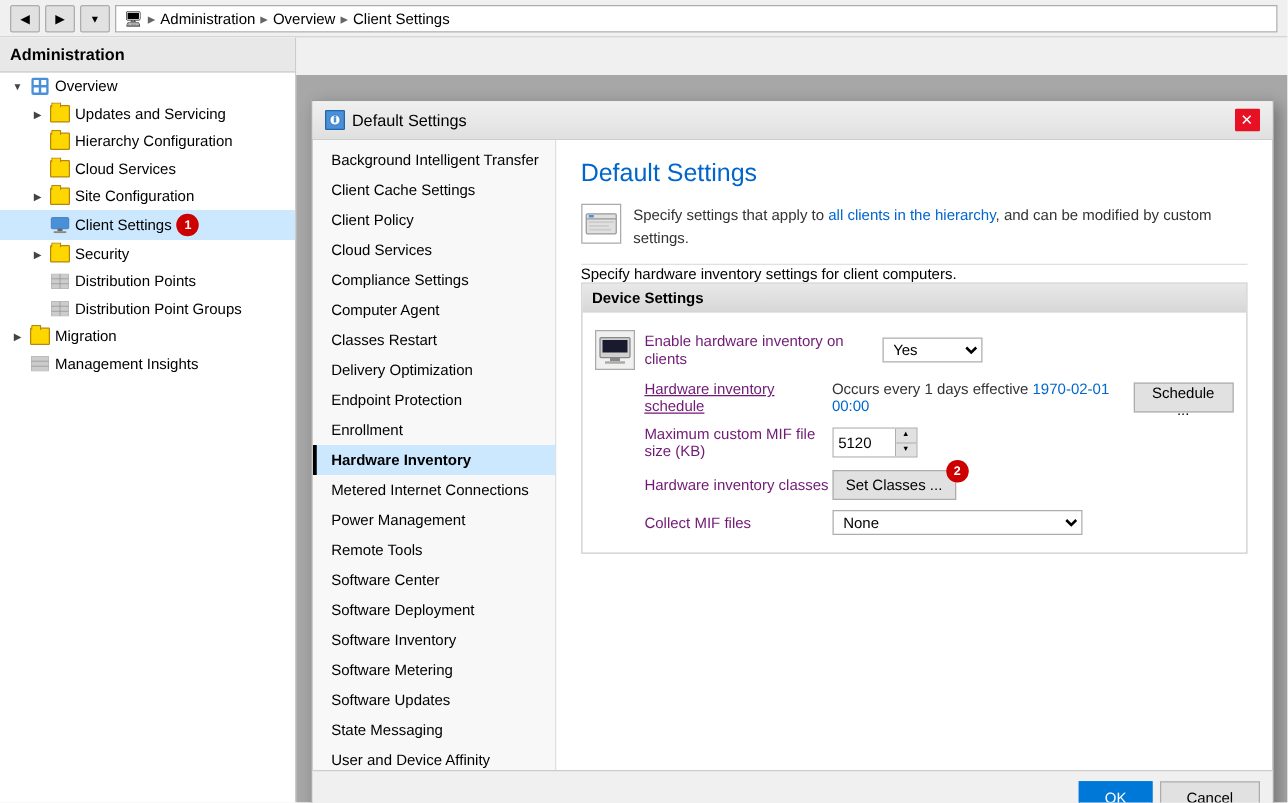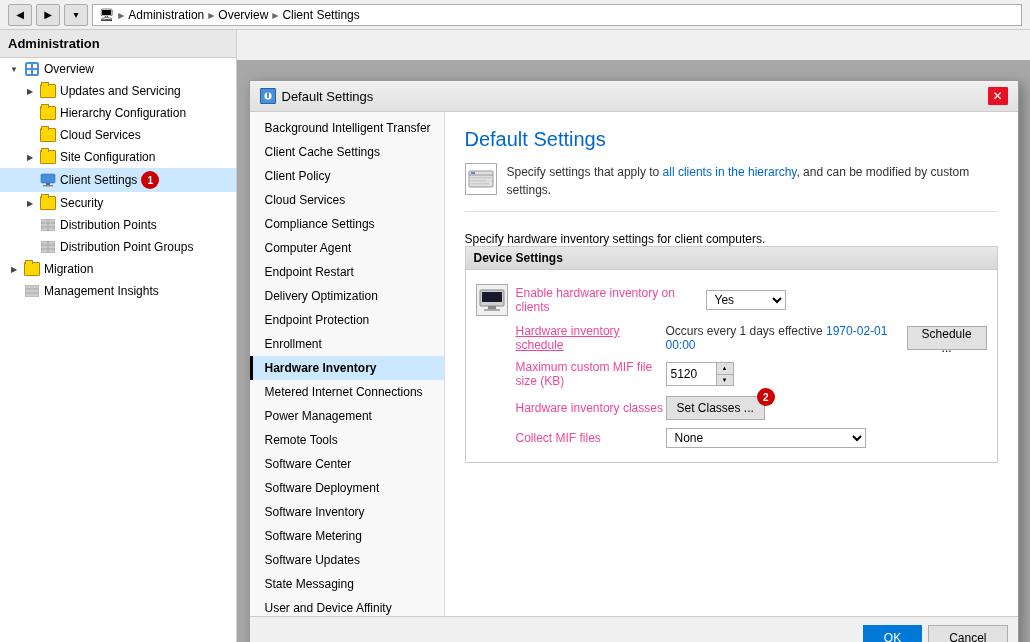--- a/index.html
+++ b/index.html
@@ -37,32 +37,32 @@
     .dialog-body { display: flex; flex: 1; overflow: hidden; }
 
     
     .nav-panel { width: 195px; background: #f8f8f8; border-right: 1px solid #e0e0e0; overflow-y: auto; padding: 4px 0; }
     .nav-item { padding: 5px 12px; cursor: pointer; font-size: 12px; border-left: 3px solid transparent; }
     .nav-item.active { background: #cce8ff; border-left: 3px solid #000000; font-weight: bold; }
 
     
     .content-panel { flex: 1; padding: 16px 20px; overflow-y: auto; }
     .content-title { font-size: 20px; color: #0066cc; font-weight: normal; margin-bottom: 12px; }
-    .content-info { display: flex; align-items: flex-start; gap: 10px; margin-bottom: 20px; padding-bottom: 12px; border-bottom: 1px solid #e0e0e0; }
+    .content-info { display: flex; align-items: flex-start; gap: 10px; margin-bottom: 0; padding-bottom: 12px; border-bottom: 1px solid #e0e0e0; }
     .info-icon { width: 32px; height: 32px; border: 1px solid #aaa; background: white; flex-shrink: 0; display: flex; align-items: center; justify-content: center; }
     .info-text { font-size: 12px; color: #333; line-height: 1.5; }
     .info-text .highlight { color: #0066cc; }
     .section-desc { font-size: 12px; margin-bottom: 0; }
 
     
     .settings-section { border: 1px solid #ccc; background: white; }
     .settings-header { background: linear-gradient(to bottom, #e8e8e8, #d8d8d8); padding: 4px 8px; font-weight: bold; font-size: 12px; border-bottom: 1px solid #ccc; }
     .settings-body { padding: 10px; }
     .settings-row { display: flex; align-items: center; padding: 4px 0; min-height: 28px; }
-    .settings-row .setting-label { width: 190px; font-size: 12px; color: #ec4899; flex-shrink: 0; }
+    .settings-row .setting-label { width: 190px; font-size: 12px; color: #701a75; flex-shrink: 0; }
     .settings-row .setting-control { display: flex; align-items: center; gap: 8px; }
     .hw-icon { width: 32px; height: 32px; border: 1px solid #aaa; background: #f0f0f0; flex-shrink: 0; display: flex; align-items: center; justify-content: center; margin-right: 8px; }
 
     select.dropdown { height: 20px; font-size: 12px; border: 1px solid #adadad; background: white; padding: 0 4px; min-width: 80px; }
     .schedule-btn, .setclasses-btn { height: 24px; padding: 0 10px; font-size: 12px; background: #e1e1e1; border: 1px solid #adadad; cursor: pointer; }
     .spinbox-wrap { display: flex; border: 1px solid #adadad; height: 24px; }
     .spinbox-wrap input { width: 50px; border: none; border-right: 1px solid #adadad; padding: 0 4px; font-size: 12px; outline: none; }
     .spinbox-wrap .spin-btns { display: flex; flex-direction: column; width: 16px; }
     .spinbox-wrap .spin-btn { flex: 1; background: #e1e1e1; border: none; cursor: pointer; font-size: 6px; display: flex; align-items: center; justify-content: center; }
     .spinbox-wrap .spin-btn:first-child { border-bottom: 1px solid #adadad; }
@@ -223,21 +223,21 @@
 
         <div class="dialog-body">
 
           <div class="nav-panel">
             <div class="nav-item">Background Intelligent Transfer</div>
             <div class="nav-item">Client Cache Settings</div>
             <div class="nav-item">Client Policy</div>
             <div class="nav-item">Cloud Services</div>
             <div class="nav-item">Compliance Settings</div>
             <div class="nav-item">Computer Agent</div>
-            <div class="nav-item">Endpoint Restart</div>
+            <div class="nav-item">Classes Restart</div>
             <div class="nav-item">Delivery Optimization</div>
             <div class="nav-item">Endpoint Protection</div>
             <div class="nav-item">Enrollment</div>
             <div class="nav-item active">Hardware Inventory</div>
             <div class="nav-item">Metered Internet Connections</div>
             <div class="nav-item">Power Management</div>
             <div class="nav-item">Remote Tools</div>
             <div class="nav-item">Software Center</div>
             <div class="nav-item">Software Deployment</div>
             <div class="nav-item">Software Inventory</div>

